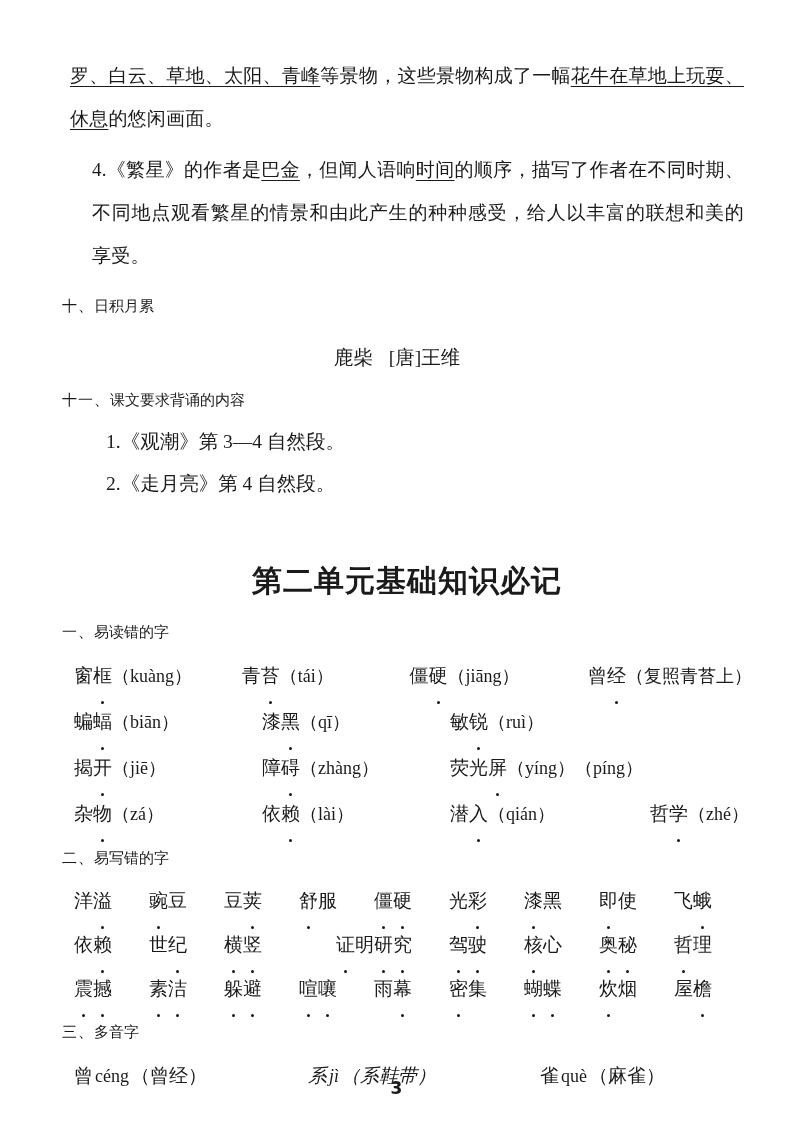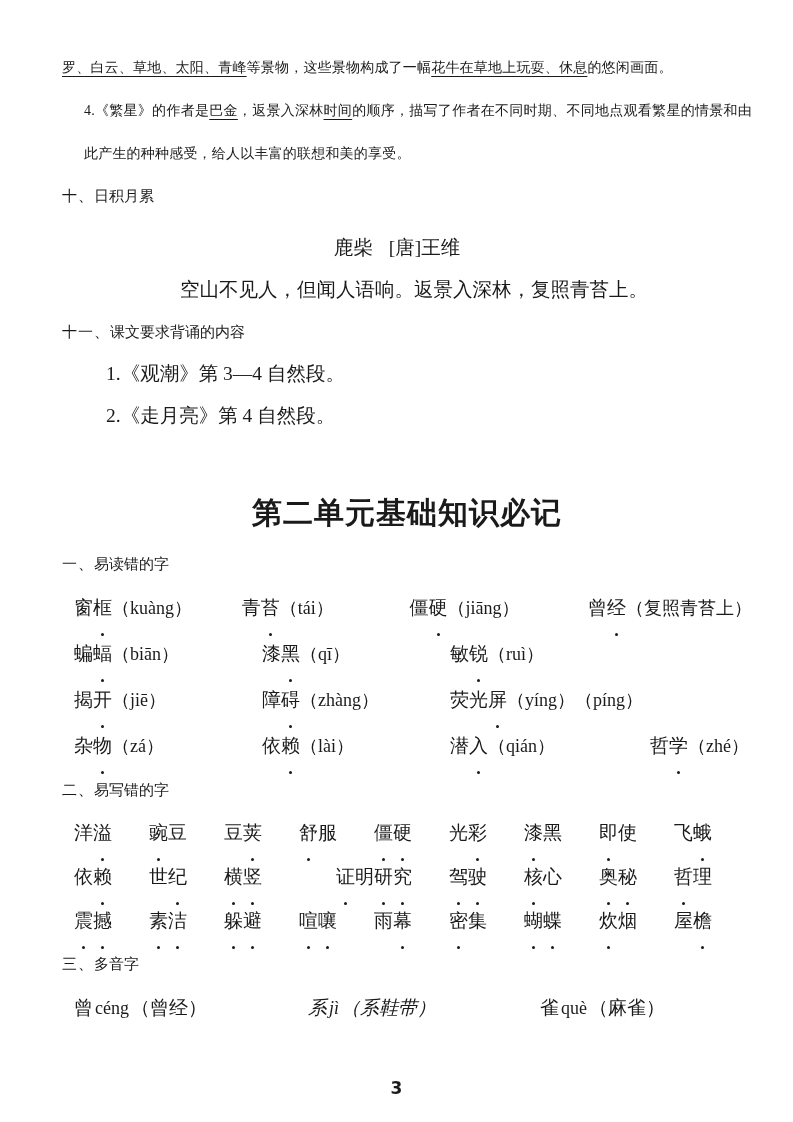--- a/index.html
+++ b/index.html
@@ -22,26 +22,26 @@
   }
   .content {
     position: absolute;
     left: 62px;
     top: 46px;
     width: 690px;
   }
 
   
   .para {
-    font-size: 14px;
+    font-size: 19px;
     line-height: 43px;
     letter-spacing: 0.2px;
     text-align: justify;
     text-justify: inter-ideograph;
-    margin: 0;
+    margin: 8px;
   }
   .para.indent {
     text-indent: 0;
     padding-left: 22px;
   }
   .u {
     text-decoration: underline;
     text-underline-offset: 4px;
     text-decoration-thickness: 1px;
   }
@@ -173,29 +173,28 @@
   }
 </style>
 </head>
 <body>
 
 <div class="page">
   <div class="content">
 
     <p class="para"><span class="u">罗、白云、草地、太阳、青峰</span><span>等景物，这些景物构成了一幅</span><span class="u">花牛在草地上玩耍、休息</span><span>的悠闲画面。</span></p>
 
-    <p class="para indent"><span>4.《繁星》的作者是</span><span class="u">巴金</span><span>，返景入深林</span><span class="u">时间</span><span>的顺序，描写了作者在不同时期、不同地点观看繁星的情景和由此产生的种种感受，给人以丰富的联想和美的享受。</span></p>
+    <p class="para indent"><span>4.《繁星》的作者是</span><span class="u">巴金</span><span>，但闻人语响</span><span class="u">时间</span><span>的顺序，描写了作者在不同时期、不同地点观看繁星的情景和由此产生的种种感受，给人以丰富的联想和美的享受。</span></p>
 
     <p class="sec-head"><span class="num">十、</span><span>日积月累</span></p>
 
     <div class="spacer-sm"></div>
 
     <p class="poem-title"><span>鹿柴</span><span class="gap"></span><span>[唐]王维</span></p>
 
-    <p class="poem-body">空山不见人，但闻人语响。返景入深林，复照青苔上。</p>
 
     <p class="sec-head"><span class="num">十一、</span><span>课文要求背诵的内容</span></p>
 
     <p class="list-item">1.《观潮》第 3—4 自然段。</p>
     <p class="list-item">2.《走月亮》第 4 自然段。</p>
 
     <div class="spacer-lg"></div>
 
     <h1 class="unit-title">第二单元基础知识必记</h1>
 

